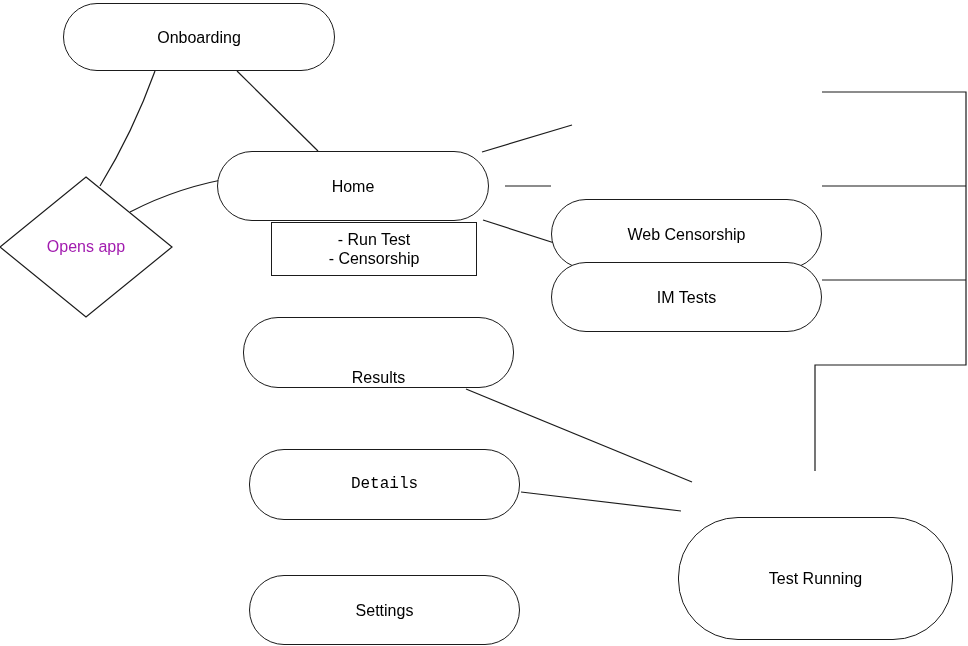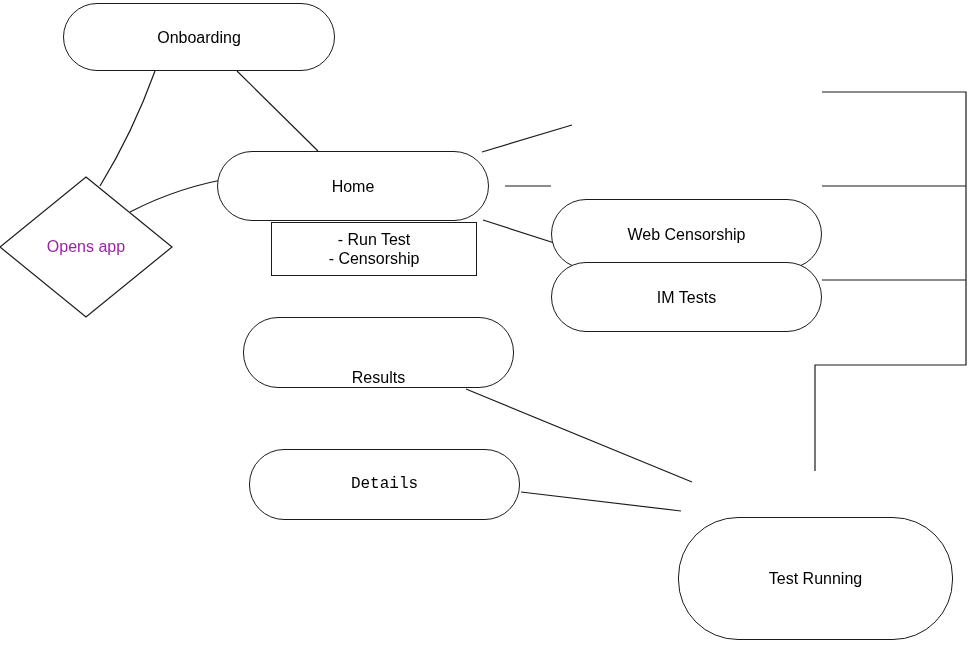--- a/index.html
+++ b/index.html
@@ -114,18 +114,21 @@
   </div>
 
   <div class="node pill pill-results">
     <span>Results</span>
   </div>
 
   <div class="node pill pill-details">
     <span>Details</span>
   </div>
 
+  <div class="node pill pill-settings">
+    <span>Settings</span>
+  </div>
 
   <div class="node rrect-testrun">
     <span>Test Running</span>
   </div>
 
 </div>
 
 </body></html>

